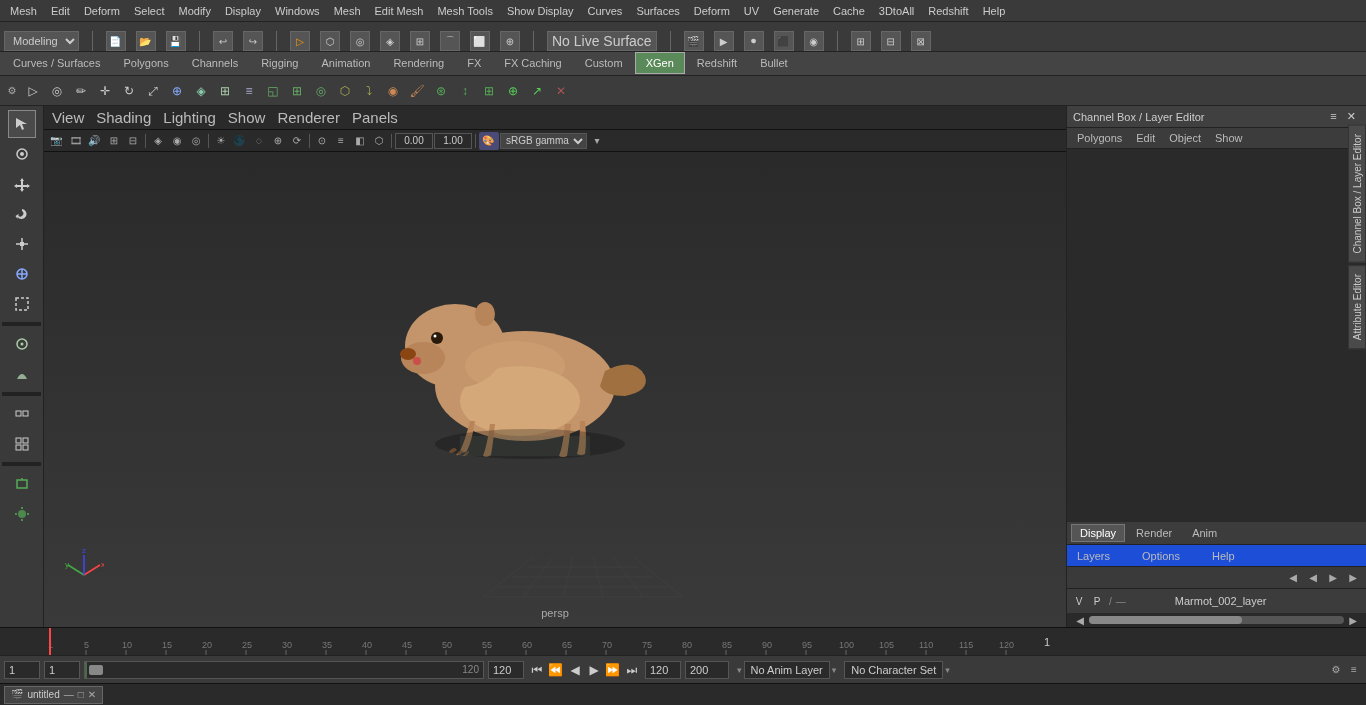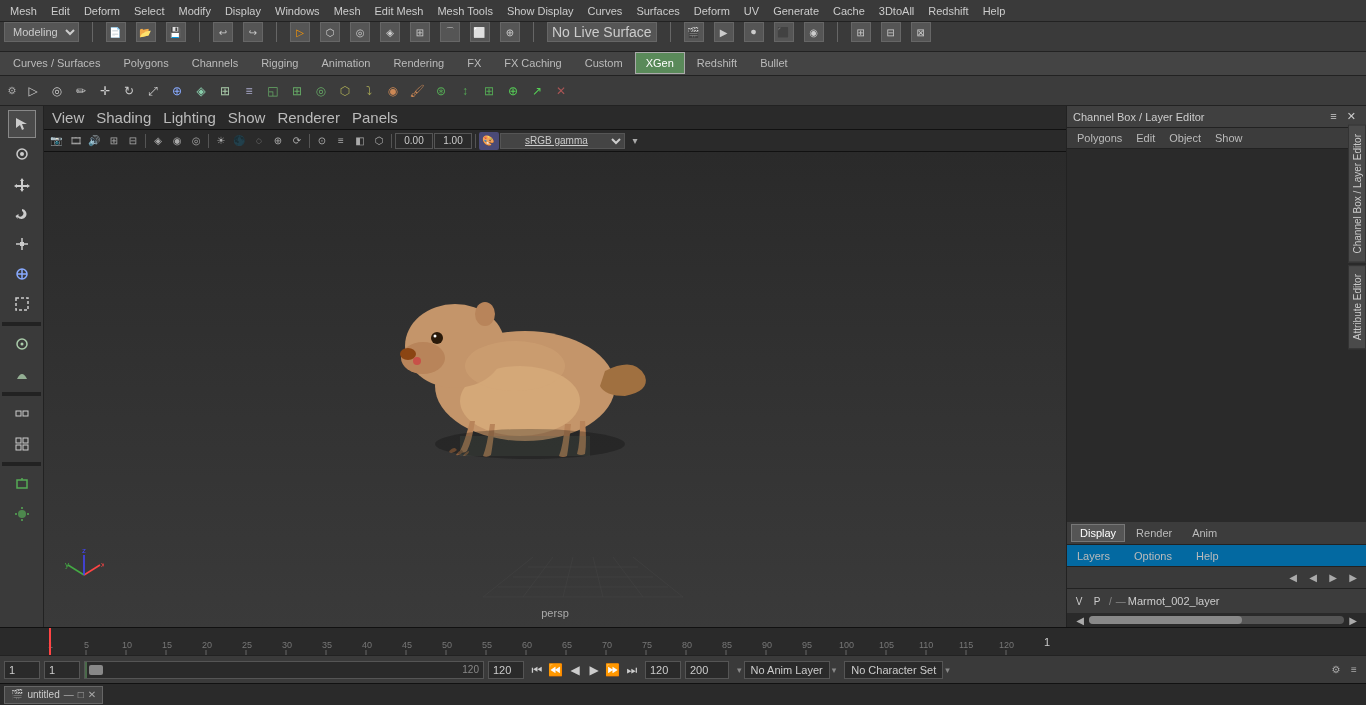--- a/index.html
+++ b/index.html
@@ -28,21 +28,21 @@
       padding: 2px 6px;
       cursor: pointer;
       color: #cccccc;
       font-size: 11px;
       white-space: nowrap;
     }
 
     
     #toolbar1 {
       display: flex;
-      align-items: flex-start;
+      align-items: flex-end;
       background: #3a3a3a;
       height: 30px;
       border-bottom: 1px solid #222;
       padding: 0 4px;
       gap: 10px;
     }
     .toolbar-select {
       background: #555;
       color: #ccc;
       border: 1px solid #666;
@@ -210,22 +210,21 @@
       width: 38px;
       height: 16px;
       text-align: center;
     }
     .vp-gamma {
       background: #444;
       color: #ccc;
       border: 1px solid #555;
       font-size: 10px;
       height: 16px;
-      padding: 0 20px;
-      text-decoration: underline;
+      padding: 0 1px;
     }
     #viewport-canvas {
       flex: 1;
       background: linear-gradient(180deg, #2a2a2a 0%, #3a3a3a 100%);
       position: relative;
       display: flex;
       align-items: center;
       justify-content: center;
     }
     #persp-label {
@@ -305,24 +304,24 @@
       border: 1px solid transparent;
     }
     .disp-tab.active {
       background: #555;
       color: #fff;
       border: 1px solid #777;
     }
     #layers-bar {
       display: flex;
       align-items: center;
-      background: #0369a1;
+      background: #1d4ed8;
       height: 22px;
       padding: 0 4px;
-      gap: 12px;
+      gap: 20px;
       border-bottom: 1px solid #222;
       text-align: right;
     }
     .layers-tab {
       font-size: 11px;
       color: #bbb;
       cursor: pointer;
       padding: 2px 6px;
     }
     #layers-toolbar {
@@ -360,20 +359,21 @@
       align-items: center;
       justify-content: center;
       cursor: pointer;
       font-size: 10px;
       color: #ccc;
     }
     .layer-name {
       font-size: 11px;
       color: #ccc;
       flex: 1;
+      margin-left: 47px;
     }
     #scroll-area {
       height: 14px;
       background: #2a2a2a;
       display: flex;
       align-items: center;
       padding: 0 4px;
     }
     .scroll-bar {
       flex: 1;

